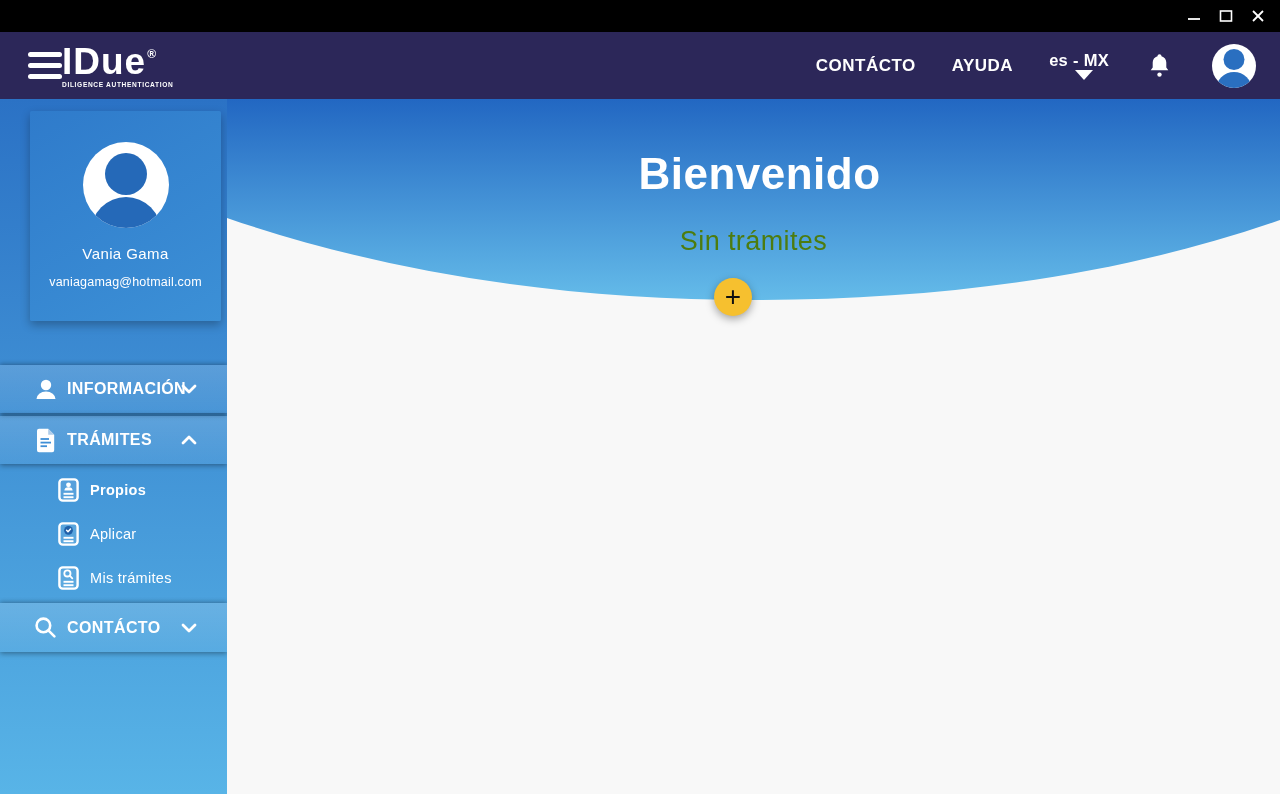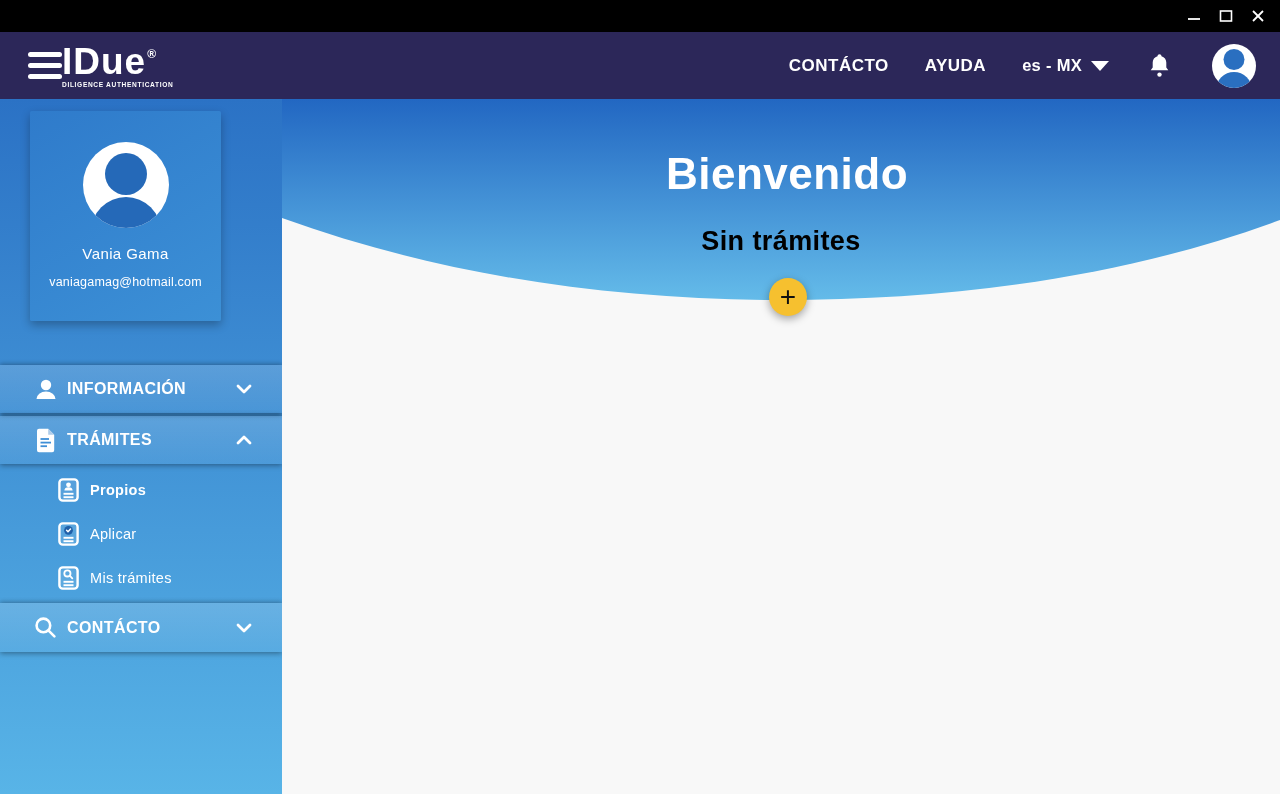--- a/index.html
+++ b/index.html
@@ -14,29 +14,29 @@
   .appbar { height: 67px; background: #2c2759; display: flex; align-items: center; color: #fff; }
   .burger { margin-left: 28px; width: 34px; cursor: pointer; }
   .burger span { display: block; height: 5px; border-radius: 3px; background: #fff; }
   .burger span + span { margin-top: 6px; }
   .logo { line-height: 1; }
   .logo-main { font-size: 37px; font-weight: 800; letter-spacing: 1px; }
   .logo-reg { font-size: 12px; font-weight: 700; position: relative; top: -16px; left: 1px; }
   .logo-sub { font-size: 6.6px; font-weight: 700; letter-spacing: 0.66px; margin-top: 2px; }
   .appnav { margin-left: auto; display: flex; align-items: center; padding-right: 24px; }
   .navlink { font-size: 17px; font-weight: 700; letter-spacing: 0.5px; cursor: pointer; margin-right: 36px; }
-  .lang { display: flex; align-items: center; cursor: pointer; margin-right: 40px; }
+  .lang { display: flex; align-items: center; cursor: pointer; margin-right: 40px; flex-direction: column; }
   .lang-label { font-size: 16.5px; font-weight: 700; letter-spacing: 0.3px; }
   .caret-down { width: 0; height: 0; border-left: 9px solid transparent; border-right: 9px solid transparent; border-top: 10px solid #fff; margin-left: 9px; }
   .bell { margin-right: 42px; cursor: pointer; display: flex; }
   .avatar-sm { width: 44px; height: 44px; cursor: pointer; }
 
   
   .content { display: flex; height: 695px; }
-  .sidebar { position: relative; width: 282px; flex: none; background: linear-gradient(#2b72c5, #58b4e7); overflow: hidden; }
+  .sidebar { position: relative; width: 227px; flex: none; background: linear-gradient(#2b72c5, #58b4e7); overflow: hidden; }
   .main { position: relative; flex: 1; background: #f8f8f8; overflow: hidden; }
 
   
   .profile-card { position: absolute; left: 30px; top: 12px; width: 191px; height: 210px; border-radius: 2px;
     background: linear-gradient(150deg, #2f7bcb, #3c90d6); box-shadow: 0 4px 10px rgba(0,0,0,0.28);
     display: flex; flex-direction: column; align-items: center; }
   .avatar-lg { width: 86px; height: 86px; margin-top: 31px; }
   .profile-name { margin-top: 17px; color: #fff; font-size: 15px; letter-spacing: 0.4px; }
   .profile-email { margin-top: 13px; color: #fff; font-size: 12.5px; letter-spacing: 0.2px; }
 
@@ -56,21 +56,21 @@
   .sico { width: 21px; display: flex; }
   .sub-label { margin-left: 11px; color: #fff; font-size: 14.5px; letter-spacing: 0.3px; }
   .sub-label.active { font-weight: 700; }
 
   .logout { position: absolute; top: 630px; left: 0; width: 100%; height: 28px; display: flex; align-items: center; padding-left: 32px; cursor: pointer; }
   .logout-label { margin-left: 11px; color: #fff; font-weight: 700; font-size: 16px; letter-spacing: 0.6px; }
 
   
   .hero-svg { position: absolute; top: 0; left: 0; width: 100%; height: 310px; display: block; }
   .hero-title { position: absolute; top: 50px; left: 6px; width: 100%; text-align: center; color: #fff; font-size: 44px; font-weight: 700; letter-spacing: 0.5px; }
-  .hero-sub { position: absolute; top: 127px; left: 0; width: 100%; text-align: center; color: #000000; font-size: 27px; font-weight: 700; letter-spacing: 0.4px; }
+  .hero-sub { position: absolute; top: 127px; left: 0; width: 100%; text-align: center; color: #4d7c0f; font-size: 27px; font-weight: 400; letter-spacing: 0.4px; }
   .fab { position: absolute; left: 487px; top: 179px; width: 38px; height: 38px; border-radius: 50%;
     background: #f6c02f; box-shadow: 0 3px 8px rgba(0,0,0,0.35); cursor: pointer;
     display: flex; align-items: center; justify-content: center; font-size: 28px; font-weight: 400; color: #101010; line-height: 1; }
 </style>
 </head>
 <body>
 
 <div class="titlebar">
   <div class="win-btn">
     <svg width="14" height="14">

